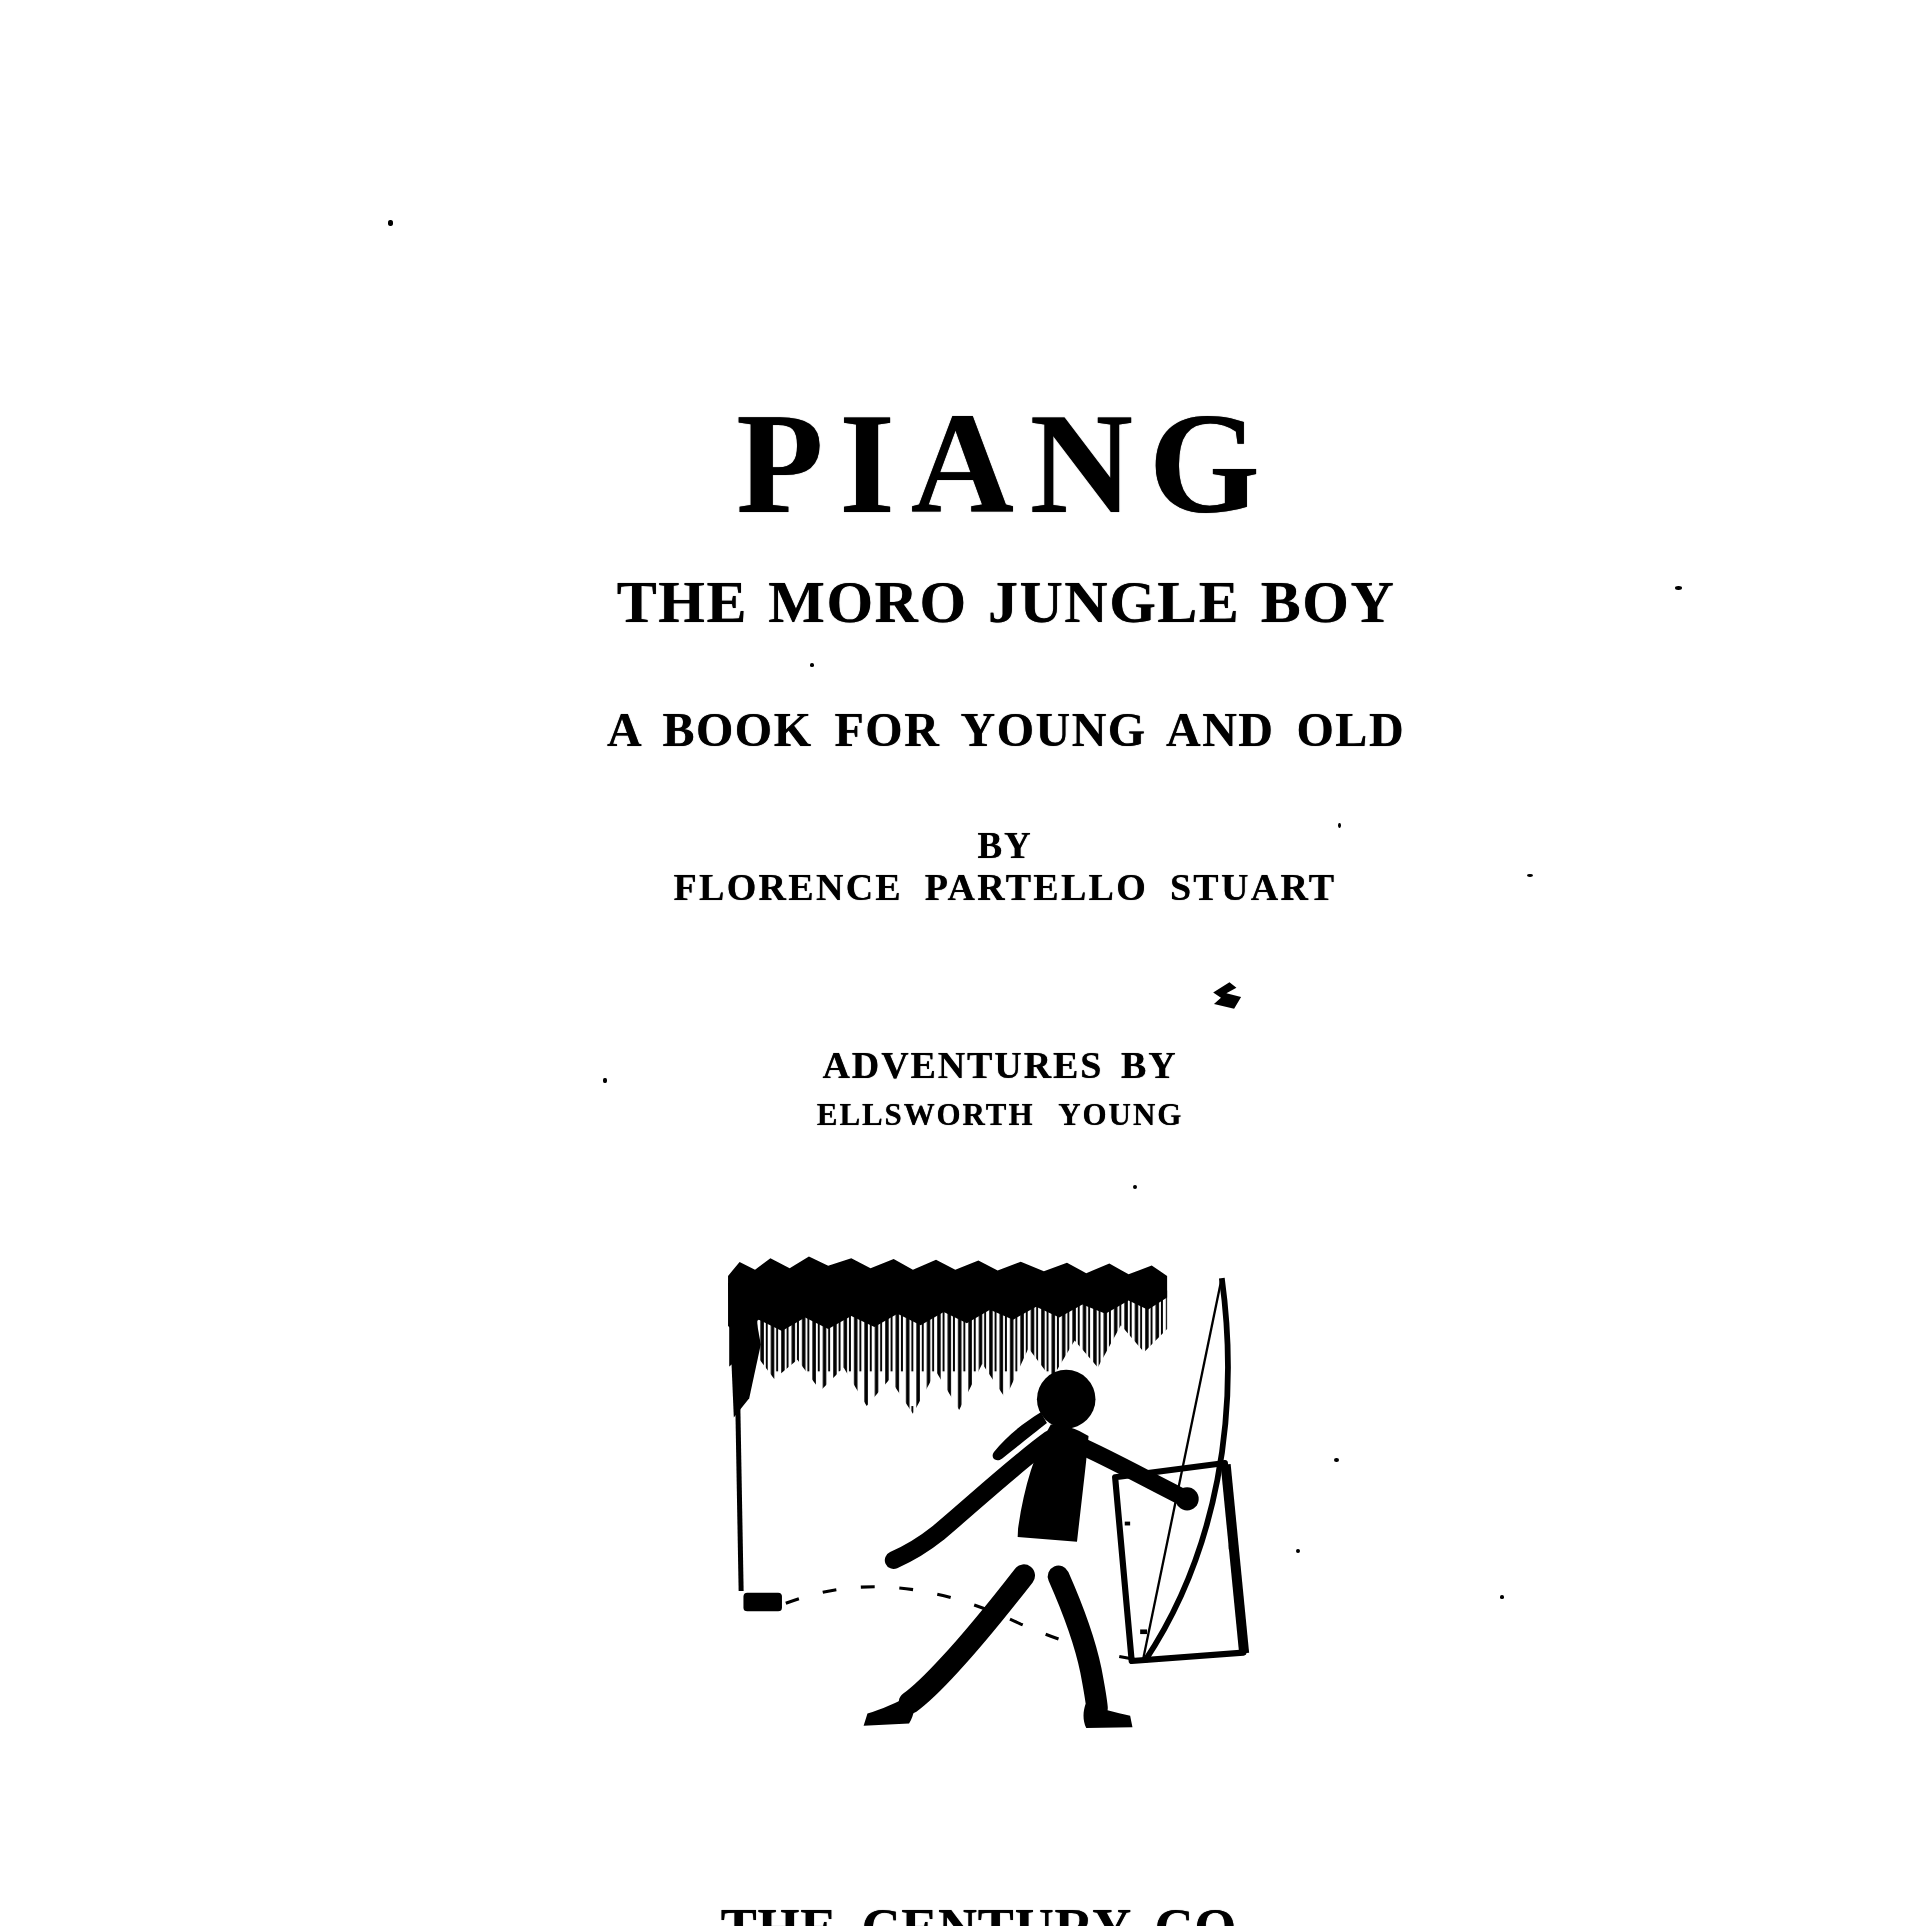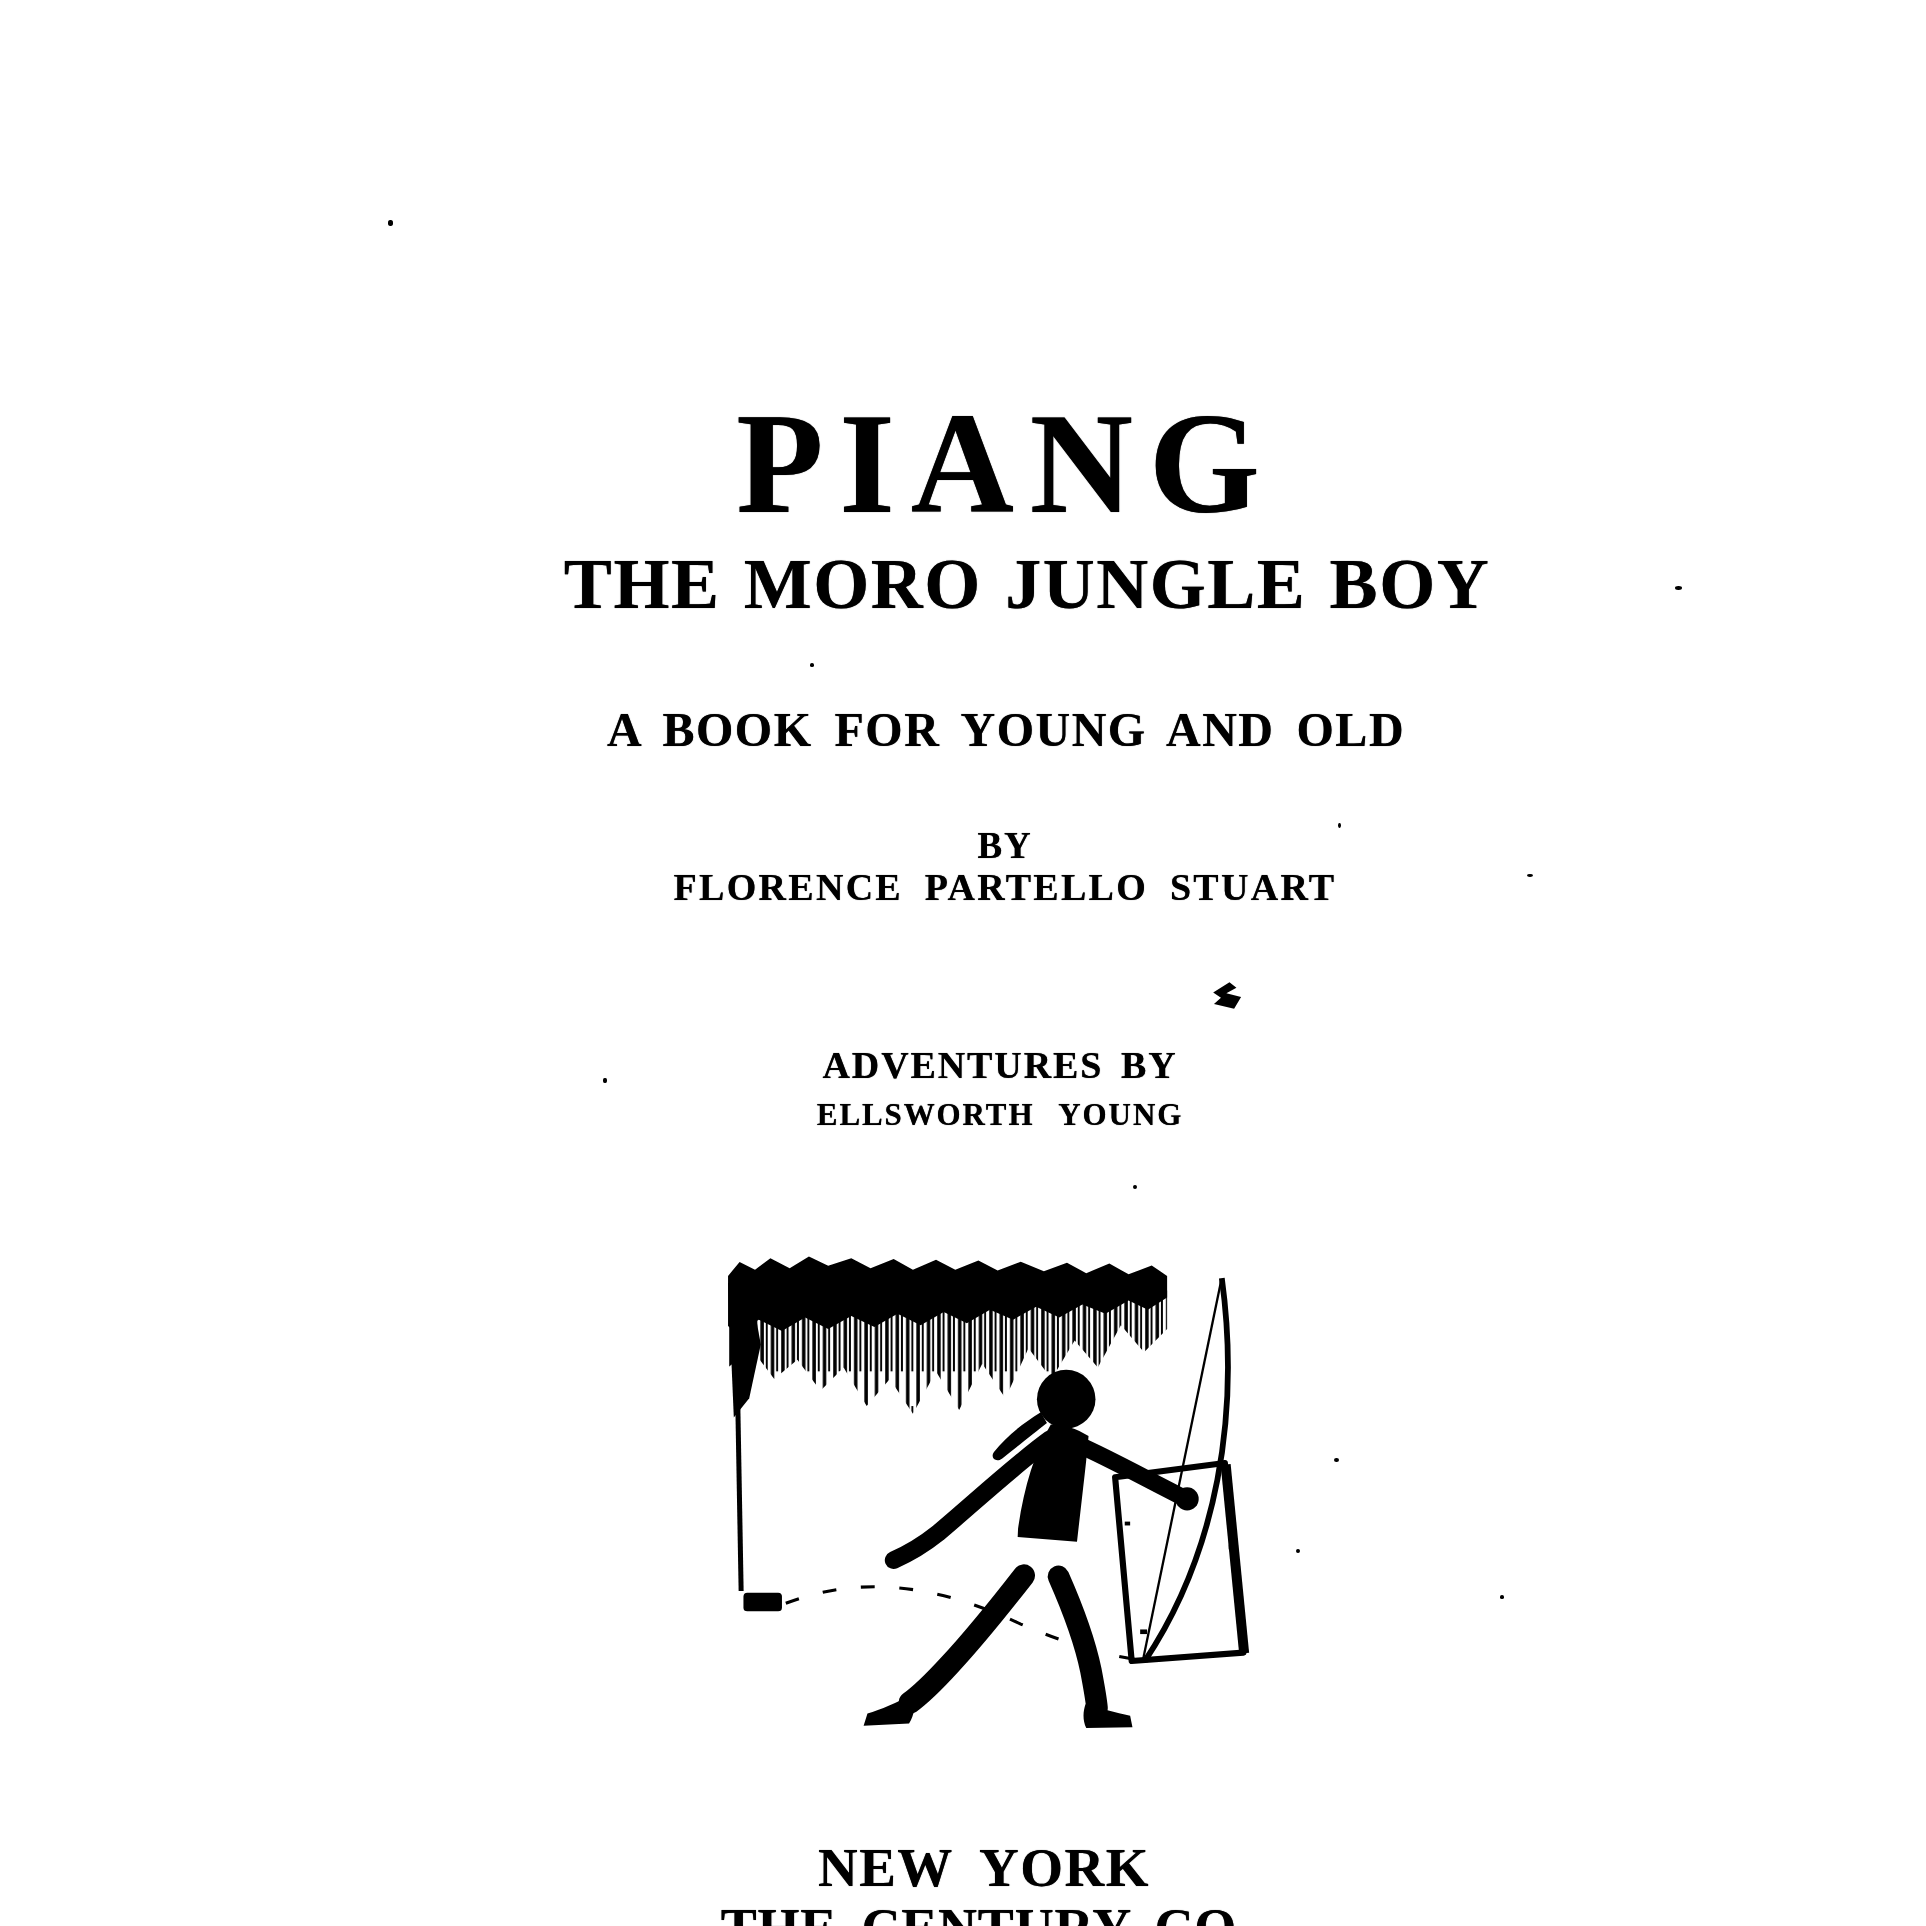--- a/index.html
+++ b/index.html
@@ -2,21 +2,21 @@
 <html style="font-size:6.2px"><head>
 <meta charset="utf-8">
 <style>
   html,body{margin:0;padding:0;background:#e8e8e8;}
   .page{position:relative;width:1992px;height:2529px;background:#ffffff;overflow:hidden;
         font-family:"Liberation Serif","DejaVu Serif",serif;color:#000;}
   .line{position:absolute;white-space:nowrap;line-height:1;font-weight:700;
         transform:translateX(-50%);text-shadow:0 0 0.8px rgba(0,0,0,.85);}
   .t1{left:1006px;top:324px;font-size:66px;letter-spacing:1.2px;word-spacing:5.4px;}
   .t2{left:1006px;top:393px;font-size:143px;letter-spacing:.11em;}
-  .t3{left:1006px;top:548px;font-size:72px;letter-spacing:1.5px;word-spacing:3.9px;margin-left:21px;}
+  .t3{left:1006px;top:572px;font-size:60px;letter-spacing:1.5px;word-spacing:3.9px;}
   .t4{left:1006px;top:670px;font-size:48px;letter-spacing:1.5px;word-spacing:8.5px;margin-top:36px;}
   .t5{left:1005px;top:827px;font-size:37px;letter-spacing:1.9px;}
   .t6{left:1005px;top:868px;font-size:38px;letter-spacing:2.3px;word-spacing:10px;}
   .t7{left:1000px;top:1046px;font-size:38px;letter-spacing:1.9px;word-spacing:6.2px;}
   .t8{left:1000px;top:1099px;font-size:31px;letter-spacing:1.9px;word-spacing:15.4px;}
   .t9{left:984px;top:1840px;font-size:55px;letter-spacing:1.5px;word-spacing:13px;}
   .t10{left:986px;top:1901px;font-size:54px;letter-spacing:0.8px;word-spacing:10px;}
   .speck{position:absolute;background:#000;border-radius:45%;}
   svg{position:absolute;}
 </style>
@@ -89,17 +89,16 @@
       <path d="M836,486 C750,548 640,650 545,730 C505,762 462,786 430,800" stroke="#000" stroke-width="46" stroke-linecap="round" fill="none"></path>
       <path d="M904,498 C990,536 1080,586 1175,634" stroke="#000" stroke-width="44" stroke-linecap="round" fill="none"></path>
       <circle cx="1192" cy="641" r="30"></circle>
       <path d="M768,840 C712,912 640,1002 575,1072 C542,1108 505,1146 472,1170" stroke="#000" stroke-width="58" stroke-linecap="round" fill="none"></path>
       <path d="M478,1148 C440,1170 396,1188 362,1198 L352,1230 L470,1224 C484,1202 488,1174 478,1148 Z"></path>
       <path d="M858,842 C896,928 926,1008 942,1086 C950,1128 956,1162 958,1184" stroke="#000" stroke-width="56" stroke-linecap="round" fill="none"></path>
       <path d="M928,1174 C962,1184 1008,1196 1044,1204 L1050,1234 L930,1236 C920,1214 922,1192 928,1174 Z"></path>
     </g>
   </svg>
 
-  <div class="line t9">NEW YORK</div>
   <div class="line t10">THE CENTURY CO.</div>
 
 </div>
 
 
 </body></html>

